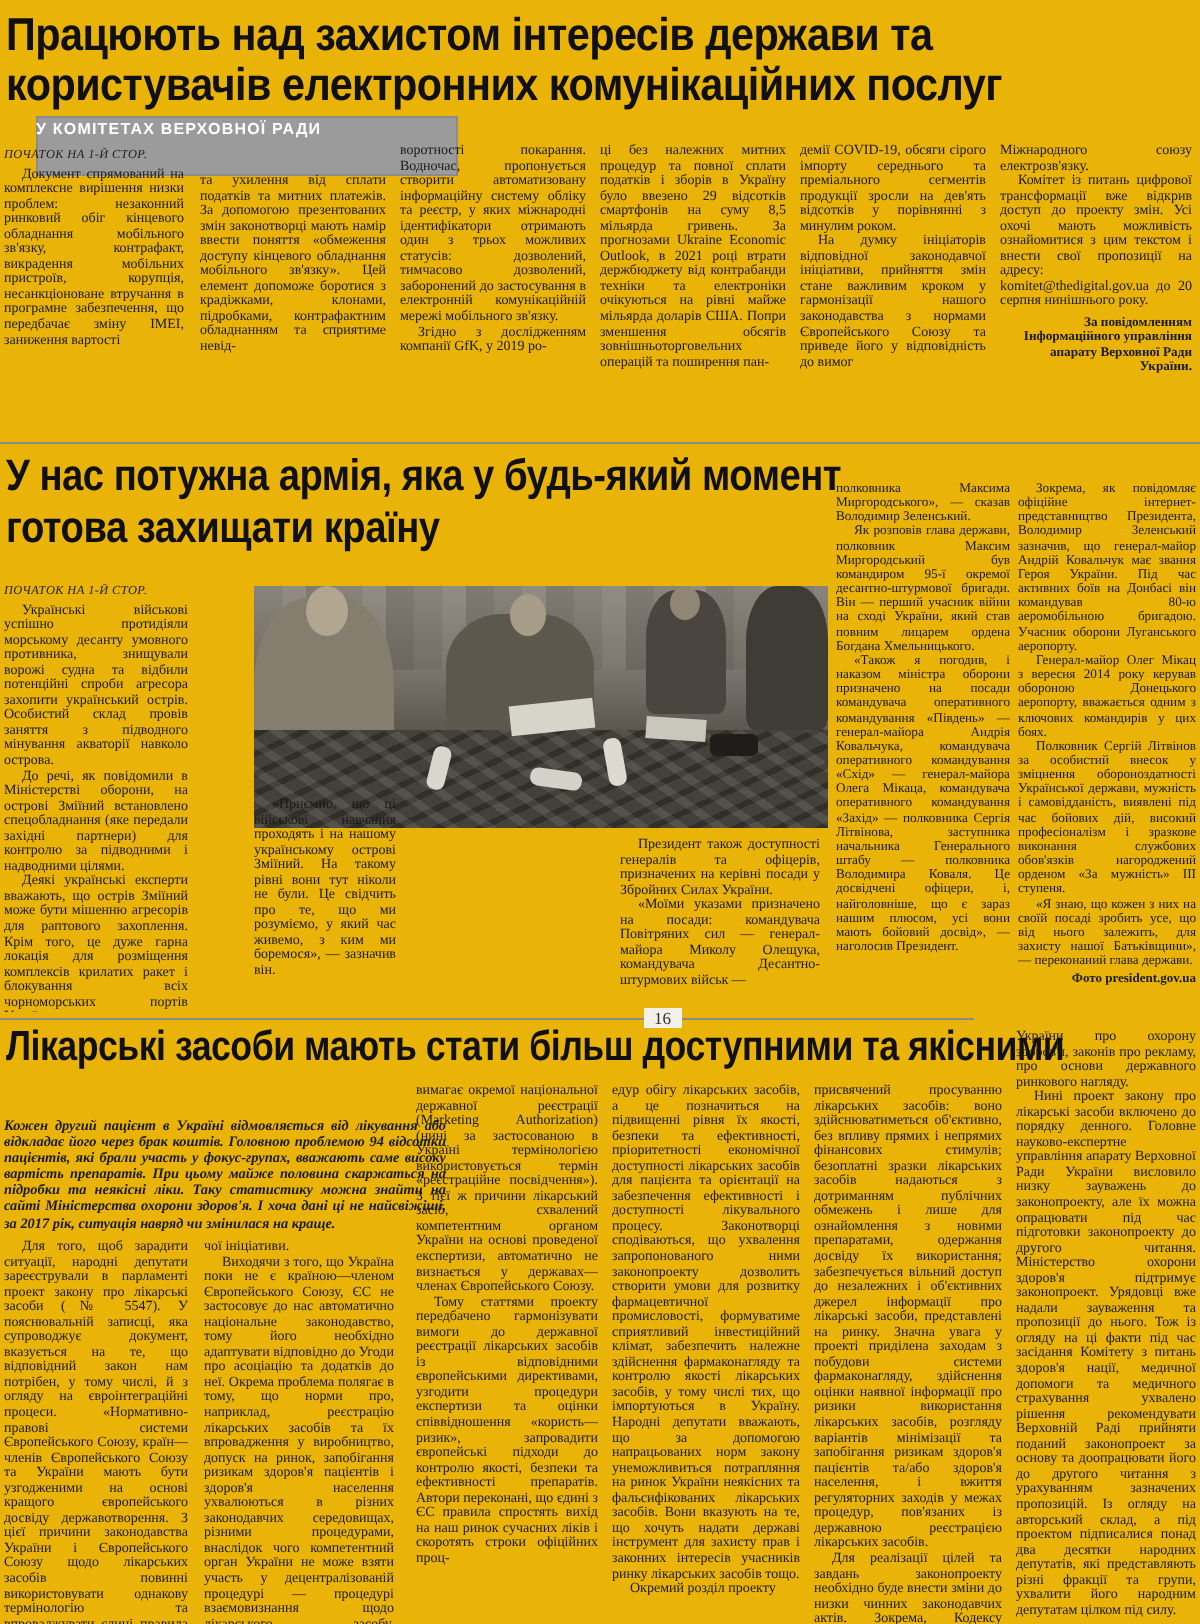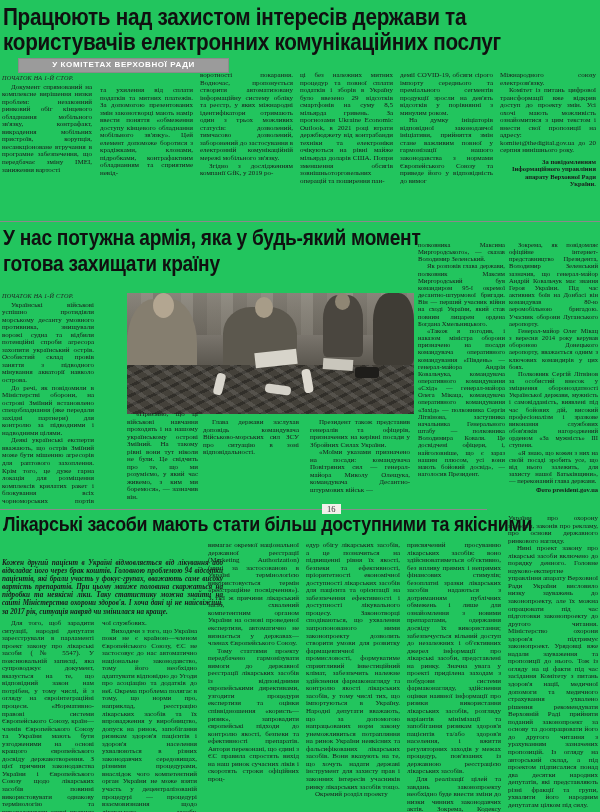--- a/index.html
+++ b/index.html
@@ -1,28 +1,28 @@
 <!DOCTYPE html>
 <html lang="uk"><head>
 <meta charset="utf-8">
 <style>
   *{margin:0;padding:0;box-sizing:border-box}
   html,body{background:#6f6f6f}
-  .page{position:relative;width:600px;height:812px;margin:0 auto;background:#22c55e;
+  .page{position:relative;width:600px;height:812px;margin:0 auto;background:#eab308;
         overflow:hidden;font-family:"Liberation Serif",serif;color:#1a1a1a}
   .abs{position:absolute}
   .hl{font-family:"Liberation Sans",sans-serif;font-weight:bold;color:#101010;
       transform-origin:0 0;letter-spacing:-.3px}
   .col{font-size:7px;line-height:7.55px;text-align:justify;overflow:hidden}
   .col p{margin:0}
   .col p.pi{text-indent:9px}
   .tight{font-size:6.6px;line-height:7.15px}
   .kicker-bar{position:absolute;background:#9b9b9b;color:#fff;
       font-family:"Liberation Sans",sans-serif;font-weight:bold;font-size:8px;
-      letter-spacing:.6px;text-align:center;height:15px;line-height:13px;
+      letter-spacing:.6px;height:30px;line-height:13px;
       box-shadow:0 0 0 1px #8b8b8b inset;white-space:nowrap;overflow:hidden}
   .cont-note{font-style:italic;font-size:6.2px;letter-spacing:.2px;margin-bottom:2px;color:#222}
   .sig{font-weight:bold;text-align:right;font-size:6.6px;line-height:7.4px;margin-top:3px}
   .credit{font-weight:bold;text-align:right;font-size:6.5px;margin-top:2px}
   .lead{position:absolute;font-weight:bold;font-style:italic;font-size:7.2px;
         line-height:8.1px;text-align:justify;overflow:hidden}
   .rule{position:absolute;height:1px;background:#8a8a8a}
   .pageno{position:absolute;font-size:8.5px;line-height:10px;background:#f2f0ea;
           padding:0 5px;color:#333}
   
@@ -64,21 +64,21 @@
       </div>
   </div>
   <div class="abs col" style="left:300px;top:72px;width:93px;height:149px">
     <div>
         <p>ці без належних митних процедур та повної сплати податків і зборів в Україну було ввезено 29 відсотків смартфонів на суму 8,5 мільярда гривень. За прогнозами Ukraine Economic Outlook, в 2021 році втрати держбюджету від контрабанди техніки та електроніки очікуються на рівні майже мільярда доларів США. Попри зменшення обсягів зовнішньоторговельних операцій та поширення пан-</p>
       </div>
   </div>
   <div class="abs col" style="left:400px;top:72px;width:93px;height:149px">
     <div>
         <p>демії COVID-19, обсяги сірого імпорту середнього та преміального сегментів продукції зросли на дев'ять відсотків у порівнянні з минулим роком.</p>
-        <p class="pi">На думку ініціаторів відповідної законодавчої ініціативи, прийняття змін стане важливим повної у гармонізації нашого законодавства з нормами Європейського Союзу та приведе його у відповідність до вимог</p>
+        <p class="pi">На думку ініціаторів відповідної законодавчої ініціативи, прийняття змін стане важливим кроком у гармонізації нашого законодавства з нормами Європейського Союзу та приведе його у відповідність до вимог</p>
       </div>
   </div>
   <div class="abs col" style="left:500px;top:72px;width:96px;height:149px">
     <div>
         <p>Міжнародного союзу електрозв'язку.</p>
         <p class="pi">Комітет із питань цифрової трансформації вже відкрив доступ до проекту змін. Усі охочі мають можливість ознайомитися з цим текстом і внести свої пропозиції на адресу: komitet@thedigital.gov.ua до 20 серпня нинішнього року.</p>
       </div>
     <div class="sig">За повідомленням Інформаційного управління апарату Верховної Ради України.</div>
   </div>
 
@@ -123,53 +123,52 @@
     <div class="ph fig" style="left:246px;top:0;width:41px;height:72px;background:#3f3c35"></div>
     <div class="table"></div>
     <div class="ph" style="left:128px;top:58px;width:42px;height:15px;background:#d7d4ca;transform:rotate(-6deg)"></div>
     <div class="ph" style="left:196px;top:66px;width:30px;height:11px;background:#c9c6bc;transform:rotate(4deg)"></div>
     <div class="ph" style="left:88px;top:80px;width:9px;height:22px;background:#d9d6cd;border-radius:4px;transform:rotate(14deg)"></div>
     <div class="ph" style="left:138px;top:92px;width:26px;height:9px;background:#d4d1c8;border-radius:4px;transform:rotate(8deg)"></div>
     <div class="ph" style="left:176px;top:76px;width:9px;height:24px;background:#ddd9d0;border-radius:4px;transform:rotate(-10deg)"></div>
     <div class="ph" style="left:228px;top:74px;width:24px;height:11px;background:#1e1d1a;border-radius:3px"></div>
   </div>
 
-  <div class="abs col" style="left:127px;top:411px;width:71px;height:88px">
+  <div class="abs col" style="left:127px;top:399px;width:71px;height:88px">
     <div>
         <p class="pi">«Приємно, що ці військові навчання проходять і на нашому українському острові Зміїний. На такому рівні вони тут ніколи не були. Це свідчить про те, що ми розуміємо, у який час живемо, з ким ми боремося», — зазначив він.</p>
       </div>
   </div>
   <div class="abs col" style="left:203px;top:419px;width:96px;height:88px">
     <div>
-        <p class="pi">Глава держави заслухав доповідь командувача Військово-морських сил ЗСУ про ситуацію в зоні відповідальності.</p>
       </div>
   </div>
   <div class="abs col" style="left:310px;top:419px;width:100px;height:88px">
     <div>
-        <p class="pi">Президент також представив генералів та офіцерів, призначених на керівні посади у Збройних Силах України.</p>
+        <p class="pi">Президент також доступності генералів та офіцерів, призначених на керівні посади у Збройних Силах України.</p>
         <p class="pi">«Моїми указами призначено на посади: командувача Повітряних сил — генерал-майора Миколу Олещука, командувача Десантно-штурмових військ —</p>
       </div>
   </div>
 
   <div class="rule" style="left:0;top:509px;width:487px"></div>
   <div class="pageno" style="left:322px;top:504px">16</div>
 
   <div class="abs hl" style="left:3px;top:512px;width:640px;font-size:21px;line-height:24px;transform:scaleX(.85)">Лікарські засоби мають стати більш доступними та якісними</div>
 
 
   <div class="lead" style="left:2px;top:559px;width:221px;height:58px">Кожен другий пацієнт в Україні відмовляється від лікування або відкладає його через брак коштів. Головною проблемою 94 відсотки пацієнтів, які брали участь у фокус-групах, вважають саме високу вартість препаратів. При цьому майже половина скаржаться на підробки та неякісні ліки. Таку статистику можна знайти на сайті Міністерства охорони здоров'я. І хоча дані ці не найсвіжіші, за 2017 рік, ситуація навряд чи змінилася на краще.</div>
 
   <div class="abs col" style="left:2px;top:620px;width:92px;height:192px">
     <div>
         <p class="pi">Для того, щоб зарадити ситуації, народні депутати зареєстрували в парламенті проект закону про лікарські засоби (№ 5547). У пояснювальній записці, яка супроводжує документ, вказується на те, що відповідний закон нам потрібен, у тому числі, й з огляду на євроінтеграційні процеси. «Нормативно-правові системи Європейського Союзу, країн—членів Європейського Союзу та України мають бути узгодженими на основі кращого європейського досвіду державотворення. З цієї причини законодавства України і Європейського Союзу щодо лікарських засобів повинні використовувати однакову термінологію та впроваджувати єдині правила регулювання фармацевтичного ринку», — наголошують автори законодав-</p>
       </div>
   </div>
   <div class="abs col" style="left:102px;top:620px;width:95px;height:192px">
     <div>
-        <p>чої службових.</p>
+        <p>чої ініціативи.</p>
         <p class="pi">Виходячи з того, що Україна поки не є країною—членом Європейського Союзу, ЄС не застосовує до нас автоматично національне законодавство, тому його необхідно адаптувати відповідно до Угоди про асоціацію та додатків до неї. Окрема проблема полягає в тому, що норми про, наприклад, реєстрацію лікарських засобів та їх впровадження у виробництво, допуск на ринок, запобігання ризикам здоров'я пацієнтів і здоров'я населення ухвалюються в різних законодавчих середовищах, різними процедурами, внаслідок чого компетентний орган України не може взяти участь у децентралізованій процедурі — процедурі взаємовизнання щодо лікарського засобу, запровадженій у ЄС. Кожен лікарський засіб</p>
       </div>
   </div>
   <div class="abs col" style="left:208px;top:542px;width:91px;height:270px">
     <div>
         <p>вимагає окремої національної державної реєстрації (Marketing Authorization) (нині за застосованою в Україні термінологією використовується термін «реєстраційне посвідчення»). З тієї ж причини лікарський засіб, схвалений компетентним органом України на основі проведеної експертизи, автоматично не визнається у державах—членах Європейського Союзу.</p>
         <p class="pi">Тому статтями проекту передбачено гармонізувати вимоги до державної реєстрації лікарських засобів із відповідними європейськими директивами, узгодити процедури експертизи та оцінки співвідношення «користь—ризик», запровадити європейські підходи до контролю якості, безпеки та ефективності препаратів. Автори переконані, що єдині з ЄС правила спростять вихід на наш ринок сучасних ліків і скоротять строки офіційних проц-</p>
       </div>
   </div>
   <div class="abs col" style="left:306px;top:542px;width:94px;height:270px">

